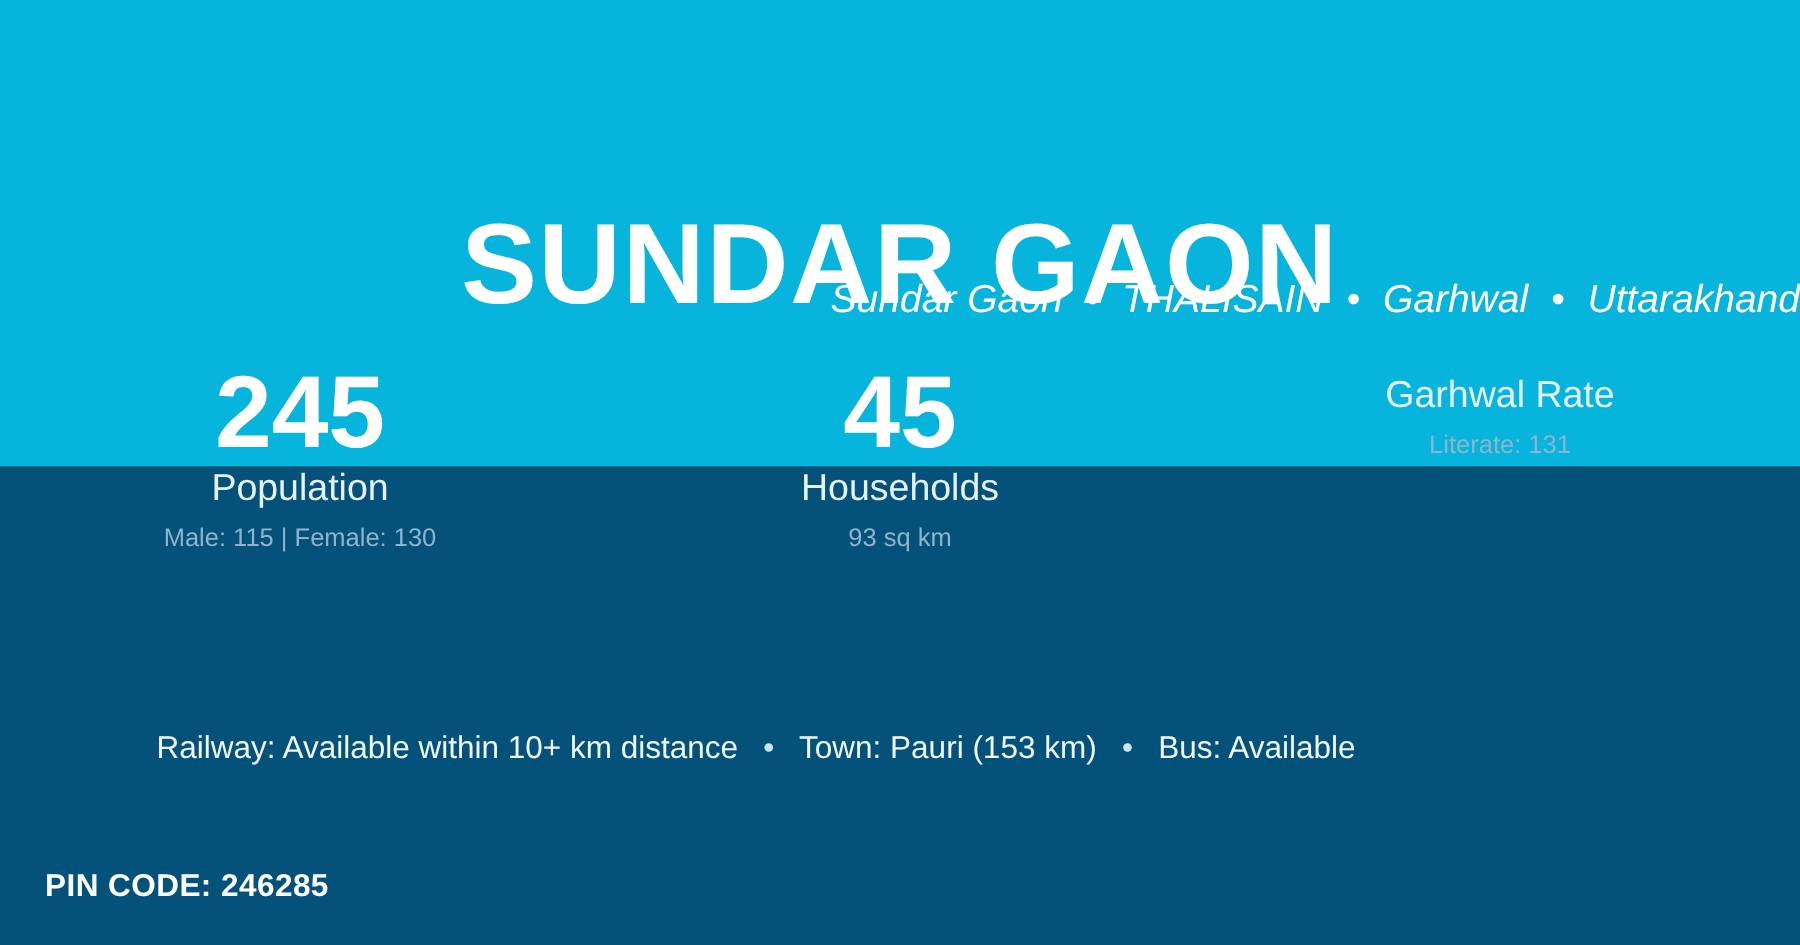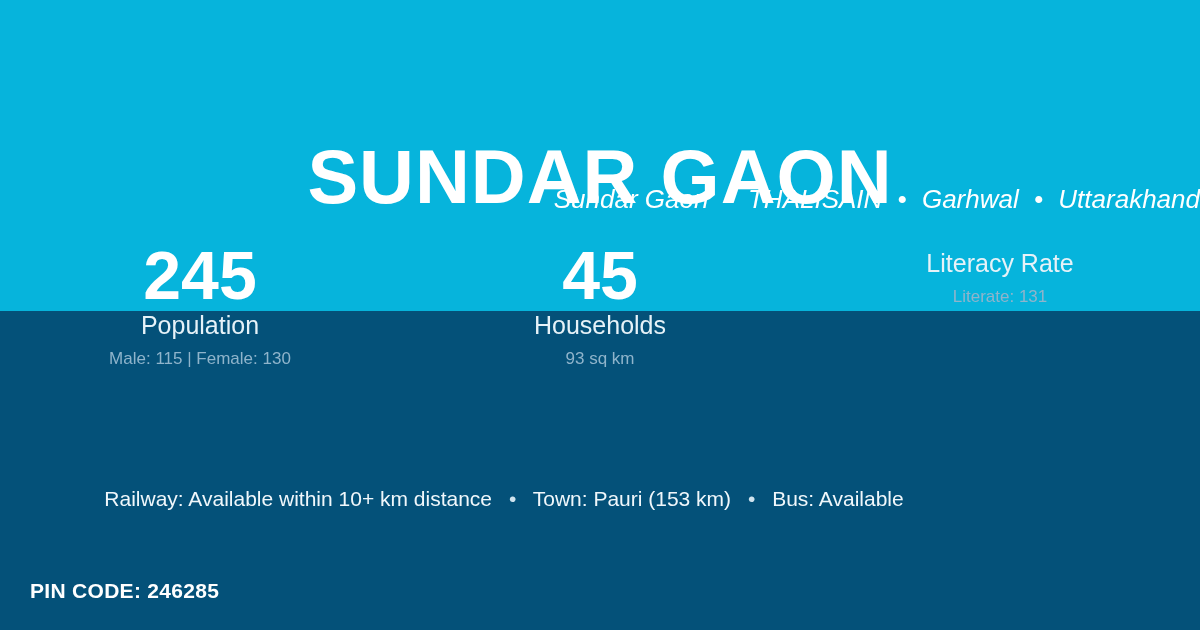--- a/index.html
+++ b/index.html
@@ -177,21 +177,21 @@
       <div class="stat-sub">Male: 115 | Female: 130</div>
     </div>
 
     <div class="stat">
       <div class="stat-value">45</div>
       <div class="stat-label">Households</div>
       <div class="stat-sub">93 sq km</div>
     </div>
 
     <div class="stat">
-      <div class="stat-label">Literacy Rate</div>
+      <div class="stat-label">Garhwal Rate</div>
       <div class="stat-sub">Literate: 131</div>
     </div>
 
   </div>
 
   <div id="transport">
     <span>Railway: Available within 10+ km distance</span>
     <span class="sep">•</span>
     <span>Town: Pauri (153 km)</span>
     <span class="sep">•</span>

